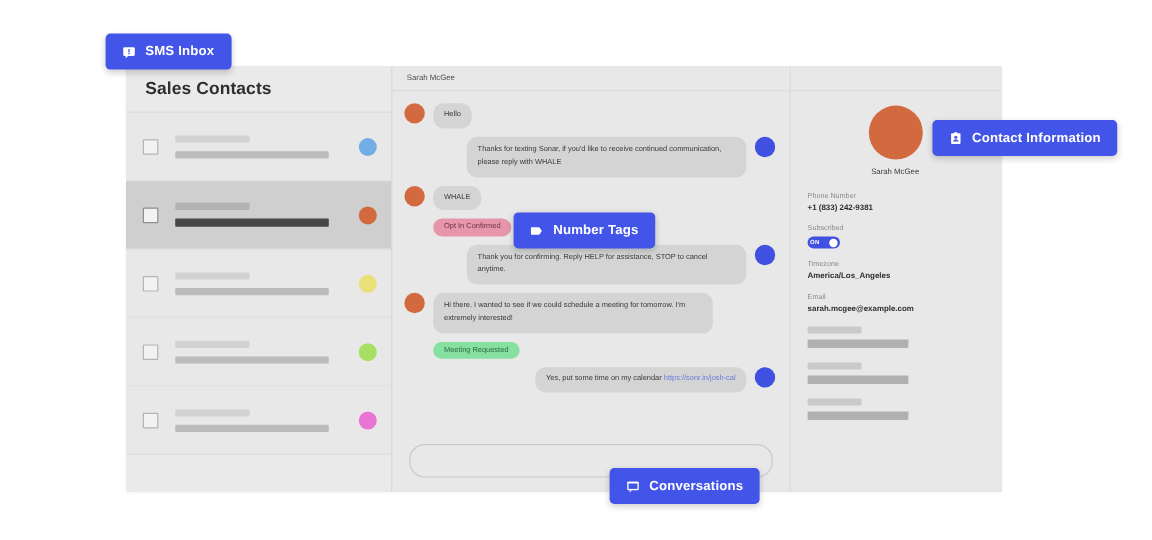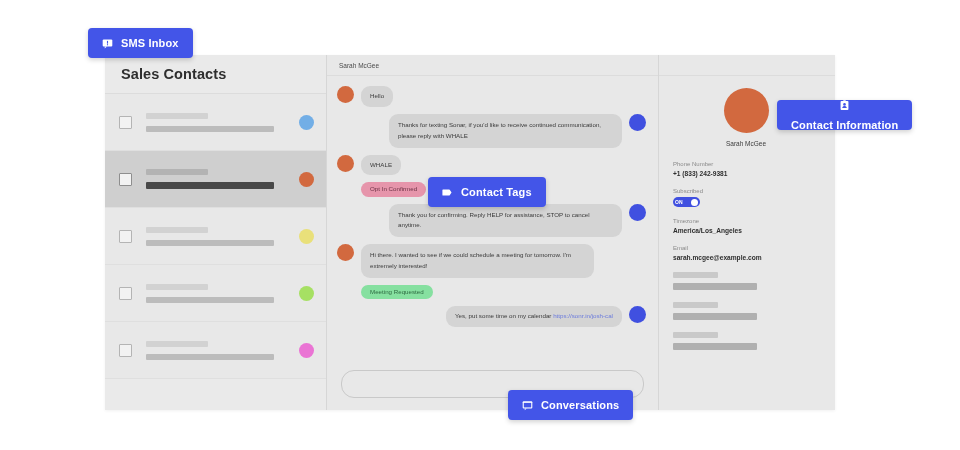--- a/index.html
+++ b/index.html
@@ -271,21 +271,21 @@
     white-space: nowrap;
   }
   .badge .bicon {
     width: 11px;
     height: 11px;
     flex: 0 0 11px;
     display: block;
   }
   .badge-sms   { left: 88px;  top: 28px; }
   .badge-tags  { left: 428px; top: 177px; }
-  .badge-info  { left: 777px; top: 100px; flex-direction: column; }
+  .badge-info  { left: 777px; top: 100px; }
   .badge-convo { left: 508px; top: 390px; }
 </style>
 </head>
 <body>
 
 <div class="app-card">
 
   <div class="contacts-pane">
     <div class="contacts-header">
       <span class="contacts-title">Sales Contacts</span>
@@ -437,21 +437,21 @@
     <rect x="7.2" y="4.2" width="1.6" height="4" fill="#4355e8"></rect>
     <rect x="7.2" y="9" width="1.6" height="1.6" fill="#4355e8"></rect>
   </svg>
   <span>SMS Inbox</span>
 </div>
 
 <div class="badge badge-tags">
   <svg class="bicon" viewBox="0 0 16 16">
     <path d="M1.5 3.5 h8.6 a1.4 1.4 0 0 1 1.15 0.6 l2.4 3.4 a0.8 0.8 0 0 1 0 0.95 l-2.4 3.45 a1.4 1.4 0 0 1 -1.15 0.6 h-8.6 a0.9 0.9 0 0 1 -0.9 -0.9 v-7.2 a0.9 0.9 0 0 1 0.9 -0.9 z" fill="#ffffff"></path>
   </svg>
-  <span>Contact Tags</span>
+  <span>Number Tags</span>
 </div>
 
 <div class="badge badge-info">
   <svg class="bicon" viewBox="0 0 16 16">
     <rect x="2.3" y="1.5" width="11.4" height="13" rx="1.3" fill="#ffffff"></rect>
     <rect x="6" y="0.4" width="4" height="2.3" rx="0.9" fill="#ffffff"></rect>
     <circle cx="8" cy="6.4" r="1.9" fill="#4355e8"></circle>
     <path d="M4.6 11.6 c0.5 -1.9 2 -2.8 3.4 -2.8 s2.9 0.9 3.4 2.8 z" fill="#4355e8"></path>
   </svg>
   <span>Contact Information</span>

